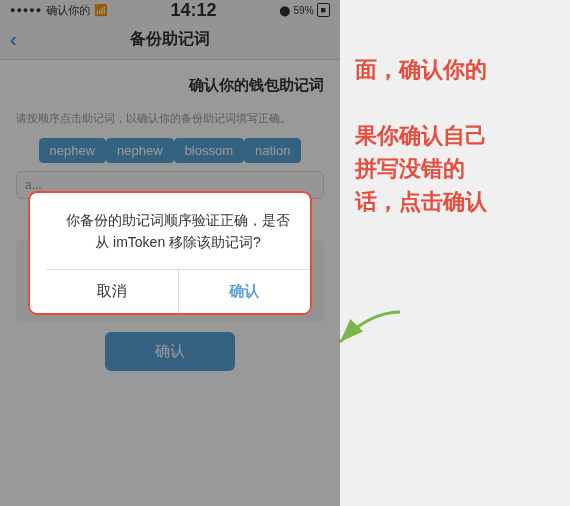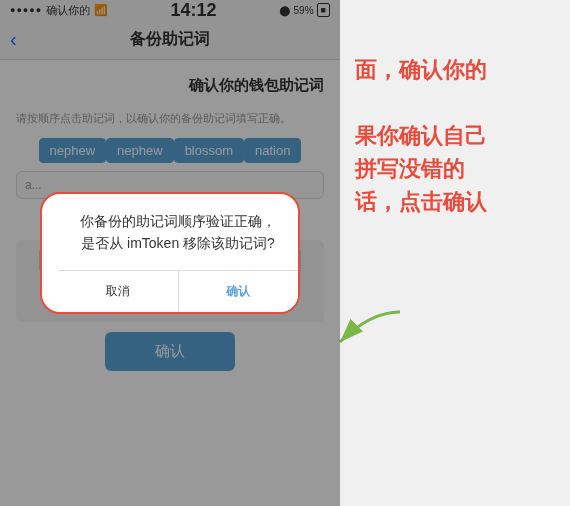--- a/index.html
+++ b/index.html
@@ -147,41 +147,41 @@
       position: absolute;
       top: 0; left: 0; right: 0; bottom: 0;
       background: rgba(0,0,0,0.4);
       display: flex;
       align-items: center;
       justify-content: center;
       z-index: 100;
     }
     .dialog-box {
       background: #fff;
-      border-radius: 20px;
-      width: 260px;
+      border-radius: 9px;
+      width: 284px;
       overflow: hidden;
       border: 2px solid #e74c3c;
       padding-left: 16px;
     }
     .dialog-body {
       padding: 16px 20px;
       font-size: 14px;
       color: #333;
       text-align: center;
       line-height: 1.6;
     }
     .dialog-actions {
       display: flex;
       border-top: 1px solid #ddd;
     }
     .dialog-btn {
       flex: 1;
       padding: 12px;
-      font-size: 12px;
+      font-size: 15px;
       border: none;
       background: #fff;
       cursor: pointer;
       text-align: center;
     }
     .dialog-btn.cancel {
       color: #333;
       border-right: 1px solid #ddd;
     }
     .dialog-btn.confirm {

